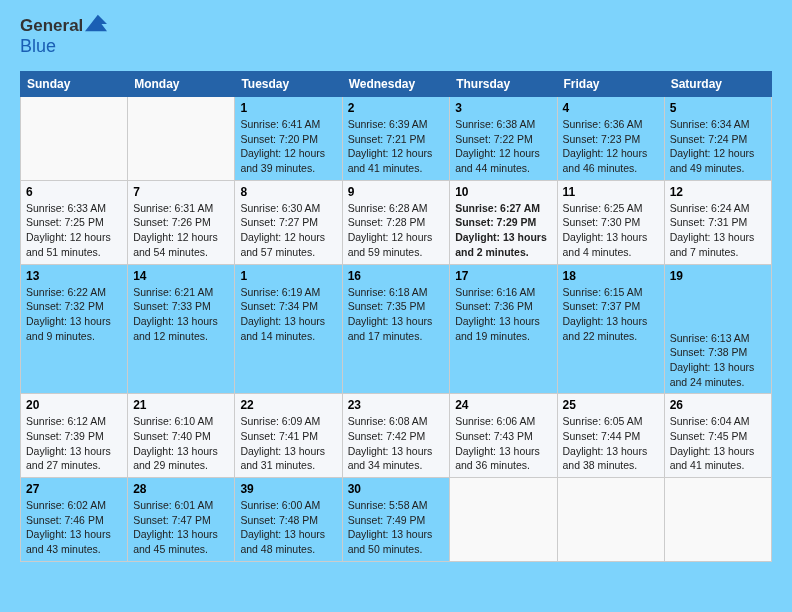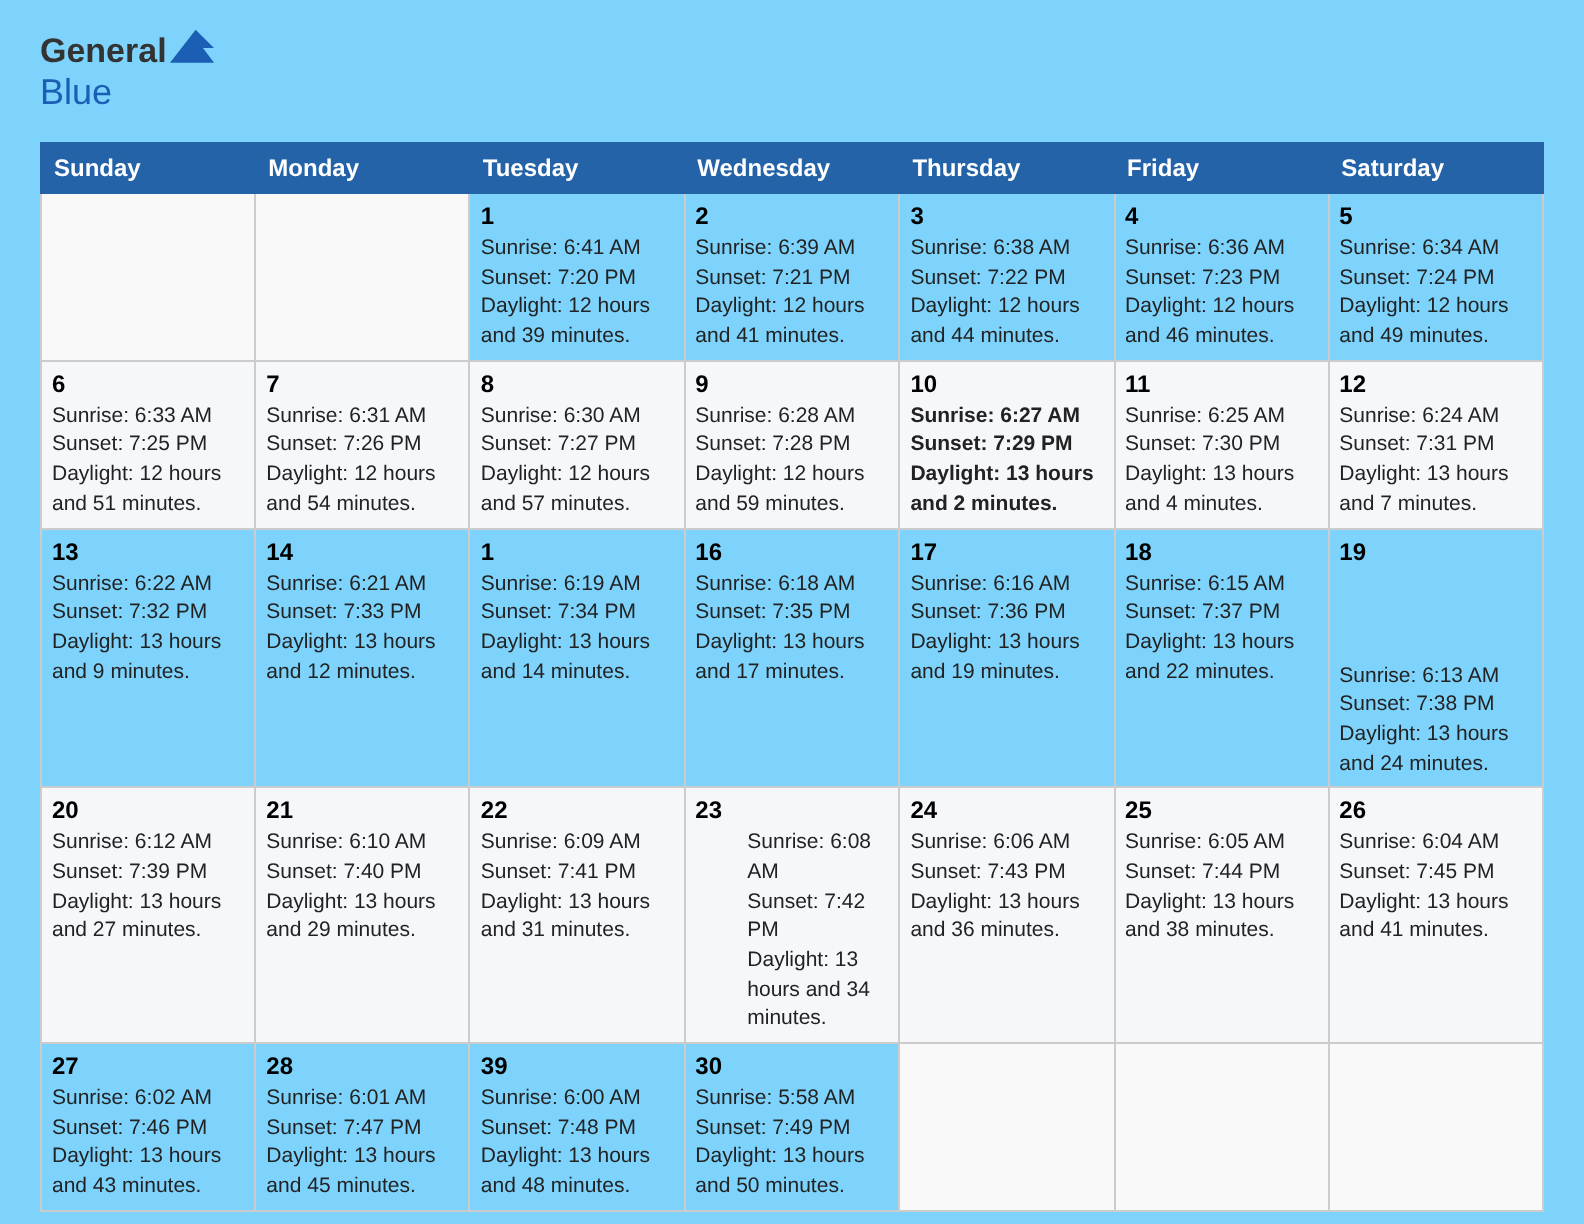--- a/index.html
+++ b/index.html
@@ -255,21 +255,21 @@
 Daylight: 13 hours and 29 minutes.</div>
           </td>
           <td>
             <span class="day-num">22</span>
             <div class="day-info" style="white-space: pre-line;">Sunrise: 6:09 AM
 Sunset: 7:41 PM
 Daylight: 13 hours and 31 minutes.</div>
           </td>
           <td>
             <span class="day-num">23</span>
-            <div class="day-info" style="white-space: pre-line; margin-left: 26px;">Sunrise: 6:08 AM
+            <div class="day-info" style="white-space: pre-line;">Sunrise: 6:08 AM
 Sunset: 7:42 PM
 Daylight: 13 hours and 34 minutes.</div>
           </td>
           <td>
             <span class="day-num">24</span>
             <div class="day-info" style="white-space: pre-line;">Sunrise: 6:06 AM
 Sunset: 7:43 PM
 Daylight: 13 hours and 36 minutes.</div>
           </td>
           <td>

